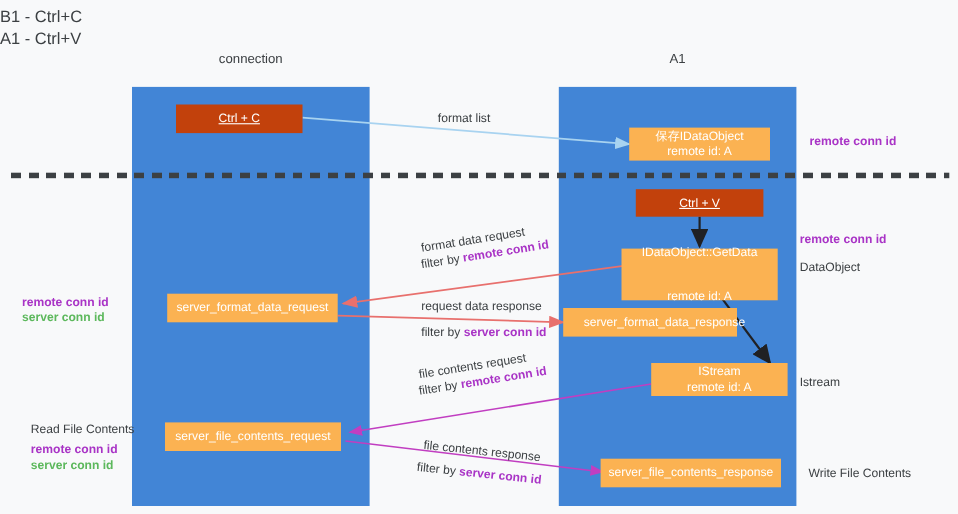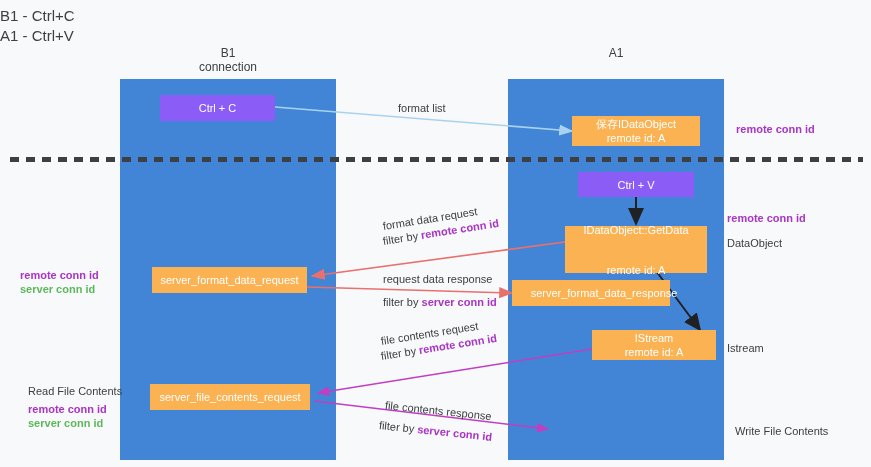--- a/index.html
+++ b/index.html
@@ -56,21 +56,21 @@
     display: flex;
     flex-direction: column;
     align-items: center;
     justify-content: center;
     color: #ffffff;
     font-size: 11px;
     line-height: 14px;
     text-align: center;
     padding: 2px 4px;
   }
-  .node.green  { background: #8b5cf6; }
+  .node.green  { background: #c2410c; text-decoration: underline; }
   .node.orange { background: #fbb252; }
   .node .l2 { display: block; }
 
   
   .side-label {
     font-size: 11px;
     line-height: 15px;
     color: #3c4043;
     white-space: nowrap;
   }
@@ -99,21 +99,20 @@
 <body>
 
 <div id="canvas">
 
   <div id="title" class="abs">
     <div>B1 - Ctrl+C</div>
     <div>A1 - Ctrl+V</div>
   </div>
 
   <div id="head-b1" class="abs col-head">
-    <div>B1</div>
     <div>connection</div>
   </div>
   <div id="head-a1" class="abs col-head">
     <div>A1</div>
   </div>
 
   <div id="lane-b1" class="abs lane"></div>
   <div id="lane-a1" class="abs lane"></div>
 
   <svg class="overlay" viewBox="0 0 871 467">
@@ -177,20 +176,23 @@
 
   <div class="abs node orange" style="left:512px; top:280px; width:158px; height:26px;padding-left:30px;">
     <span>server_format_data_response</span>
   </div>
 
   <div class="abs node orange" style="left:592px; top:330px; width:124px; height:30px;">
     <span class="l1">IStream</span>
     <span class="l2">remote id: A</span>
   </div>
 
+  <div class="abs node orange" style="left:546px; top:417px; width:164px; height:26px;">
+    <span>server_file_contents_response</span>
+  </div>
 
   <div class="abs flow-label" style="left:398px; top:101px;">format list</div>
 
   <div class="abs" style="left:383px; top:219px;">
     <div class="flow-label rot-up">format data request</div>
     <div class="flow-label rot-up">
       <span>filter by </span><b class="bold-purple">remote conn id</b>
     </div>
   </div>
 

